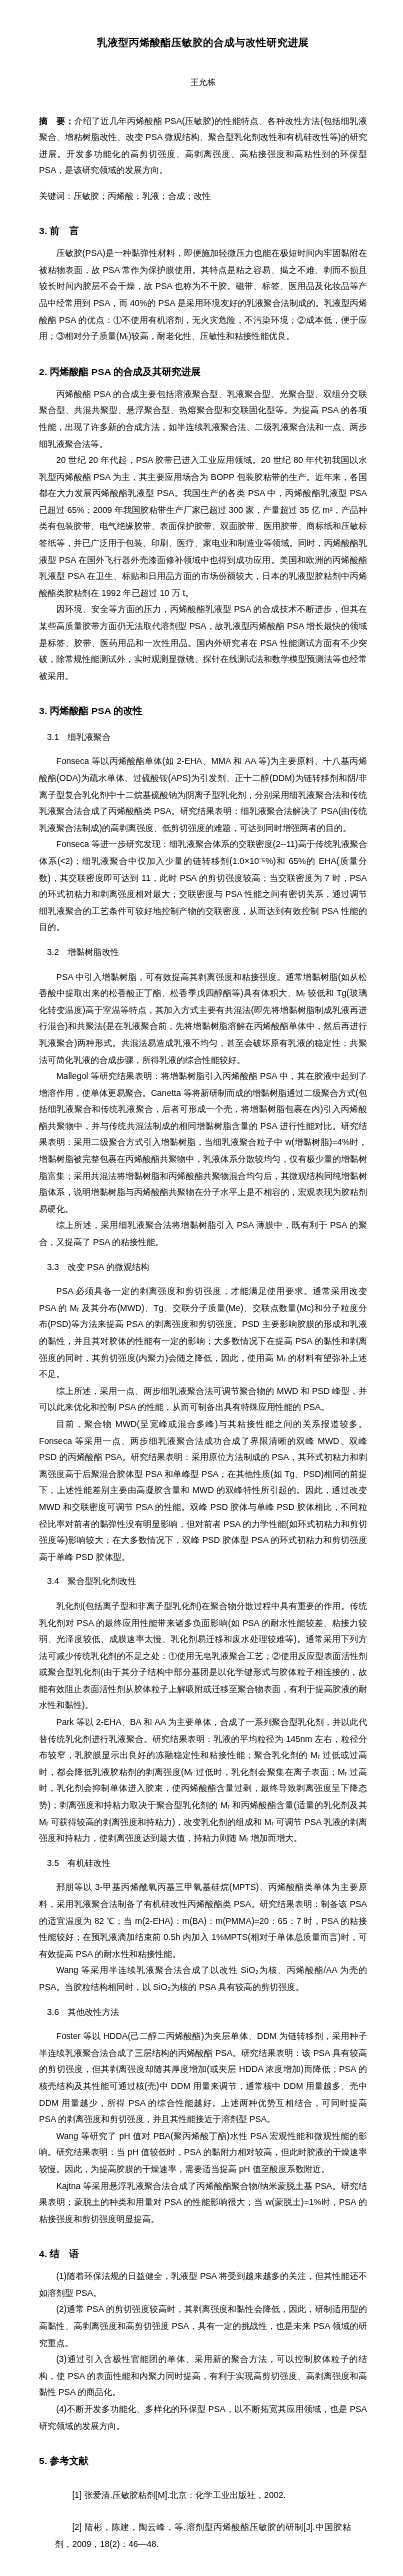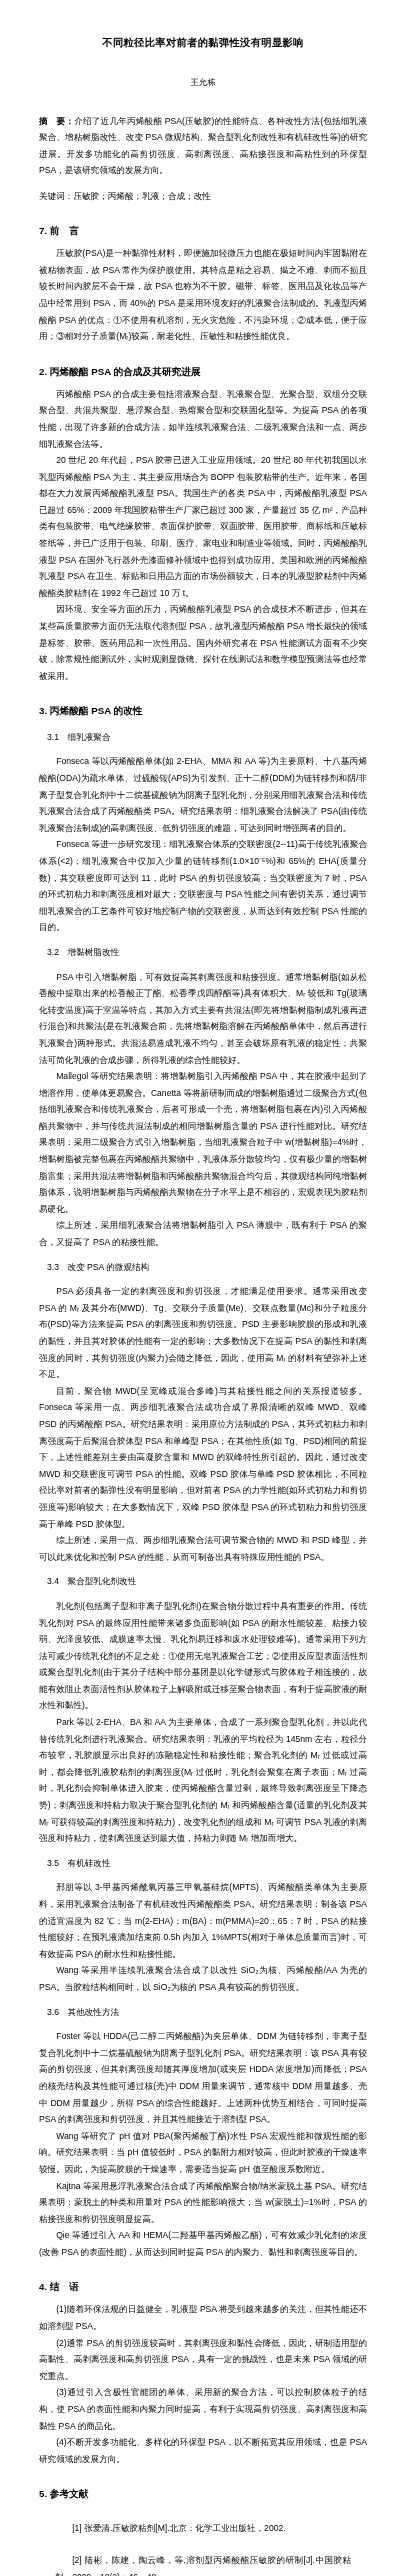--- a/index.html
+++ b/index.html
@@ -73,29 +73,29 @@
     text-align: justify;
     text-indent: 2em;
     margin: 16px;
   }
 </style>
 </head>
 <body>
 
 <div class="page">
 
-  <h1 class="doc-title">不同粒径比率对前者的黏弹性没有明显影响</h1>
+  <h1 class="doc-title">乳液型丙烯酸酯压敏胶的合成与改性研究进展</h1>
   <div class="doc-author">王允栋</div>
 
   <p class="abstract"><span class="abstract-label">摘　要：</span><span>介绍了近几年丙烯酸酯 PSA(压敏胶)的性能特点、各种改性方法(包括细乳液聚合、增粘树脂改性、改变 PSA 微观结构、聚合型乳化剂改性和有机硅改性等)的研究进展。开发多功能化的高剪切强度、高剥离强度、高粘接强度和高粘性到的环保型 PSA，是该研究领域的发展方向。</span></p>
 
   <p class="keywords">关键词：压敏胶；丙烯酸；乳液；合成；改性</p>
 
   <section>
-    <h2 class="section-heading">7. 前　言</h2>
+    <h2 class="section-heading">3. 前　言</h2>
     <p class="body-para">压敏胶(PSA)是一种黏弹性材料，即便施加轻微压力也能在极短时间内牢固黏附在被粘物表面，故 PSA 常作为保护膜使用。其特点是粘之容易、揭之不难、剥而不损且较长时间内胶层不会干燥，故 PSA 也称为不干胶。磁带、标签、医用品及化妆品等产品中经常用到 PSA，而 40%的 PSA 是采用环境友好的乳液聚合法制成的。乳液型丙烯酸酯 PSA 的优点：①不使用有机溶剂，无火灾危险，不污染环境；②成本低，便于应用；③相对分子质量(Mᵣ)较高，耐老化性、压敏性和粘接性能优良。</p>
   </section>
 
   <section>
     <h2 class="section-heading">2. 丙烯酸酯 PSA 的合成及其研究进展</h2>
     <p class="body-para">丙烯酸酯 PSA 的合成主要包括溶液聚合型、乳液聚合型、光聚合型、双组分交联聚合型、共混共聚型、悬浮聚合型、热熔聚合型和交联固化型等。为提高 PSA 的各项性能，出现了许多新的合成方法，如半连续乳液聚合法、二级乳液聚合法和一点、两步细乳液聚合法等。</p>
     <p class="body-para">20 世纪 20 年代起，PSA 胶带已进入工业应用领域。20 世纪 80 年代初我国以水乳型丙烯酸酯 PSA 为主，其主要应用场合为 BOPP 包装胶粘带的生产。近年来，各国都在大力发展丙烯酸酯乳液型 PSA。我国生产的各类 PSA 中，丙烯酸酯乳液型 PSA 已超过 65%；2009 年我国胶粘带生产厂家已超过 300 家，产量超过 35 亿 m²，产品种类有包装胶带、电气绝缘胶带、表面保护胶带、双面胶带、医用胶带、商标纸和压敏标签纸等，并已广泛用于包装、印刷、医疗、家电业和制造业等领域。同时，丙烯酸酯乳液型 PSA 在国外飞行器外壳漆面修补领域中也得到成功应用。美国和欧洲的丙烯酸酯乳液型 PSA 在卫生、标贴和日用品方面的市场份额较大，日本的乳液型胶粘剂中丙烯酸酯类胶粘剂在 1992 年已超过 10 万 t。</p>
     <p class="body-para">因环境、安全等方面的压力，丙烯酸酯乳液型 PSA 的合成技术不断进步，但其在某些高质量胶带方面仍无法取代溶剂型 PSA，故乳液型丙烯酸酯 PSA 增长最快的领域是标签、胶带、医药用品和一次性用品。国内外研究者在 PSA 性能测试方面有不少突破，除常规性能测试外，实时观测显微镜、探针在线测试法和数学模型预测法等也经常被采用。</p>
   </section>
 
@@ -103,33 +103,32 @@
     <h2 class="section-heading">3. 丙烯酸酯 PSA 的改性</h2>
     <h3 class="sub-heading">3.1　细乳液聚合</h3>
     <p class="body-para">Fonseca 等以丙烯酸酯单体(如 2-EHA、MMA 和 AA 等)为主要原料、十八基丙烯酸酯(ODA)为疏水单体、过硫酸铵(APS)为引发剂、正十二醇(DDM)为链转移剂和阴/非离子型复合乳化剂中十二烷基硫酸钠为阴离子型乳化剂，分别采用细乳液聚合法和传统乳液聚合法合成了丙烯酸酯类 PSA。研究结果表明：细乳液聚合法解决了 PSA(由传统乳液聚合法制成)的高剥离强度、低剪切强度的难题，可达到同时增强两者的目的。</p>
     <p class="body-para">Fonseca 等进一步研究发现：细乳液聚合体系的交联密度(2--11)高于传统乳液聚合体系(&lt;2)；细乳液聚合中仅加入少量的链转移剂(1.0×10⁻⁵%)和 65%的 EHA(质量分数)，其交联密度即可达到 11，此时 PSA 的剪切强度较高；当交联密度为 7 时，PSA 的环式初粘力和剥离强度相对最大；交联密度与 PSA 性能之间有密切关系，通过调节细乳液聚合的工艺条件可较好地控制产物的交联密度，从而达到有效控制 PSA 性能的目的。</p>
     <h3 class="sub-heading">3.2　增黏树脂改性</h3>
     <p class="body-para">PSA 中引入增黏树脂，可有效提高其剥离强度和粘接强度。通常增黏树脂(如从松香酸中提取出来的松香酸正丁酯、松香季戊四醇酯等)具有体积大、Mᵣ 较低和 Tg(玻璃化转变温度)高于室温等特点，其加入方式主要有共混法(即先将增黏树脂制成乳液再进行混合)和共聚法(是在乳液聚合前，先将增黏树脂溶解在丙烯酸酯单体中，然后再进行乳液聚合)两种形式。共混法易造成乳液不均匀，甚至会破坏原有乳液的稳定性；共聚法可简化乳液的合成步骤，所得乳液的综合性能较好。</p>
     <p class="body-para">Mallegol 等研究结果表明：将增黏树脂引入丙烯酸酯 PSA 中，其在胶液中起到了增溶作用，使单体更易聚合。Canetta 等将新研制而成的增黏树脂通过二级聚合方式(包括细乳液聚合和传统乳液聚合，后者可形成一个壳，将增黏树脂包裹在内)引入丙烯酸酯共聚物中，并与传统共混法制成的相同增黏树脂含量的 PSA 进行性能对比。研究结果表明：采用二级聚合方式引入增黏树脂，当细乳液聚合粒子中 w(增黏树脂)=4%时，增黏树脂被完整包裹在丙烯酸酯共聚物中，乳液体系分散较均匀，仅有极少量的增黏树脂富集；采用共混法将增黏树脂和丙烯酸酯共聚物混合均匀后，其微观结构同纯增黏树脂体系，说明增黏树脂与丙烯酸酯共聚物在分子水平上是不相容的，宏观表现为胶粘剂易硬化。</p>
     <p class="body-para">综上所述，采用细乳液聚合法将增黏树脂引入 PSA 薄膜中，既有利于 PSA 的聚合，又提高了 PSA 的粘接性能。</p>
     <h3 class="sub-heading">3.3　改变 PSA 的微观结构</h3>
     <p class="body-para">PSA 必须具备一定的剥离强度和剪切强度，才能满足使用要求。通常采用改变 PSA 的 Mᵣ 及其分布(MWD)、Tg、交联分子质量(Me)、交联点数量(Mc)和分子粒度分布(PSD)等方法来提高 PSA 的剥离强度和剪切强度。PSD 主要影响胶膜的形成和乳液的黏性，并且其对胶体的性能有一定的影响；大多数情况下在提高 PSA 的黏性和剥离强度的同时，其剪切强度(内聚力)会随之降低，因此，使用高 Mᵣ 的材料有望弥补上述不足。</p>
+    <p class="body-para">综上所述，采用一点、两步细乳液聚合法可调节聚合物的 MWD 和 PSD 峰型，并可以此来优化和控制 PSA 的性能，从而可制备出具有特殊应用性能的 PSA。</p>
     <p class="body-para">目前，聚合物 MWD(呈宽峰或混合多峰)与其粘接性能之间的关系报道较多。Fonseca 等采用一点、两步细乳液聚合法成功合成了界限清晰的双峰 MWD、双峰 PSD 的丙烯酸酯 PSA。研究结果表明：采用原位方法制成的 PSA，其环式初粘力和剥离强度高于后聚混合胶体型 PSA 和单峰型 PSA；在其他性质(如 Tg、PSD)相同的前提下，上述性能差别主要由高凝胶含量和 MWD 的双峰特性所引起的。因此，通过改变 MWD 和交联密度可调节 PSA 的性能。双峰 PSD 胶体与单峰 PSD 胶体相比，不同粒径比率对前者的黏弹性没有明显影响，但对前者 PSA 的力学性能(如环式初粘力和剪切强度等)影响较大；在大多数情况下，双峰 PSD 胶体型 PSA 的环式初粘力和剪切强度高于单峰 PSD 胶体型。</p>
-    <p class="body-para">综上所述，采用一点、两步细乳液聚合法可调节聚合物的 MWD 和 PSD 峰型，并可以此来优化和控制 PSA 的性能，从而可制备出具有特殊应用性能的 PSA。</p>
     <h3 class="sub-heading">3.4　聚合型乳化剂改性</h3>
     <p class="body-para">乳化剂(包括离子型和非离子型乳化剂)在聚合物分散过程中具有重要的作用。传统乳化剂对 PSA 的最终应用性能带来诸多负面影响(如 PSA 的耐水性能较差、粘接力较弱、光泽度较低、成膜速率太慢、乳化剂易迁移和废水处理较难等)。通常采用下列方法可减少传统乳化剂的不足之处：①使用无皂乳液聚合工艺；②使用反应型表面活性剂或聚合型乳化剂(由于其分子结构中部分基团是以化学键形式与胶体粒子相连接的，故能有效阻止表面活性剂从胶体粒子上解吸附或迁移至聚合物表面，有利于提高胶液的耐水性和黏性)。</p>
     <p class="body-para">Park 等以 2-EHA、BA 和 AA 为主要单体，合成了一系列聚合型乳化剂，并以此代替传统乳化剂进行乳液聚合。研究结果表明：乳液的平均粒径为 145nm 左右，粒径分布较窄，乳胶膜显示出良好的冻融稳定性和粘接性能；聚合乳化剂的 Mᵣ 过低或过高时，都会降低乳液胶粘剂的剥离强度(Mᵣ 过低时，乳化剂会聚集在离子表面；Mᵣ 过高时，乳化剂会抑制单体进入胶束，使丙烯酸酯含量过剩，最终导致剥离强度呈下降态势)；剥离强度和持粘力取决于聚合型乳化剂的 Mᵣ 和丙烯酸酯含量(适量的乳化剂及其 Mᵣ 可获得较高的剥离强度和持粘力)，改变乳化剂的组成和 Mᵣ 可调节 PSA 乳液的剥离强度和持粘力，使剥离强度达到最大值，持粘力则随 Mᵣ 增加而增大。</p>
     <h3 class="sub-heading">3.5　有机硅改性</h3>
     <p class="body-para">邢朋等以 3-甲基丙烯酰氧丙基三甲氧基硅烷(MPTS)、丙烯酸酯类单体为主要原料，采用乳液聚合法制备了有机硅改性丙烯酸酯类 PSA。研究结果表明：制备该 PSA 的适宜温度为 82 ℃；当 m(2-EHA)：m(BA)：m(PMMA)=20：65：7 时，PSA 的粘接性能较好；在预乳液滴加结束前 0.5h 内加入 1%MPTS(相对于单体总质量而言)时，可有效提高 PSA 的耐水性和粘接性能。</p>
     <p class="body-para">Wang 等采用半连续乳液聚合法合成了以改性 SiO₂为核、丙烯酸酯/AA 为壳的 PSA。当胶粒结构相同时，以 SiO₂为核的 PSA 具有较高的剪切强度。</p>
     <h3 class="sub-heading">3.6　其他改性方法</h3>
-    <p class="body-para">Foster 等以 HDDA(己二醇二丙烯酸酯)为夹层单体、DDM 为链转移剂，非离子型复合乳化剂中十二烷基硫酸钠为阴离子型乳化剂 PSA。研究结果表明：该 PSA 具有较高的剪切强度，但其剥离强度却随其厚度增加(或夹层 HDDA 浓度增加)而降低；PSA 的核壳结构及其性能可通过核(壳)中 DDM 用量来调节，通常核中 DDM 用量越多、壳中 DDM 用量越少，所得 PSA 的综合性能越好。上述两种优势互相结合，可同时提高 PSA 的剥离强度和剪切强度，并且其性能接近于溶剂型 PSA。</p>
+    <p class="body-para">Foster 等以 HDDA(己二醇二丙烯酸酯)为夹层单体、DDM 为链转移剂，采用种子半连续乳液聚合法合成了三层结构的丙烯酸酯 PSA。研究结果表明：该 PSA 具有较高的剪切强度，但其剥离强度却随其厚度增加(或夹层 HDDA 浓度增加)而降低；PSA 的核壳结构及其性能可通过核(壳)中 DDM 用量来调节，通常核中 DDM 用量越多、壳中 DDM 用量越少，所得 PSA 的综合性能越好。上述两种优势互相结合，可同时提高 PSA 的剥离强度和剪切强度，并且其性能接近于溶剂型 PSA。</p>
     <p class="body-para">Wang 等研究了 pH 值对 PBA(聚丙烯酸丁酯)水性 PSA 宏观性能和微观性能的影响。研究结果表明：当 pH 值较低时，PSA 的黏附力相对较高，但此时胶液的干燥速率较慢。因此，为提高胶膜的干燥速率，需要适当提高 pH 值至酸度系数附近。</p>
     <p class="body-para">Kajtna 等采用悬浮乳液聚合法合成了丙烯酸酯聚合物/纳米蒙脱土基 PSA。研究结果表明：蒙脱土的种类和用量对 PSA 的性能影响很大；当 w(蒙脱土)=1%时，PSA 的粘接强度和剪切强度明显提高。</p>
-    <p class="body-para">Qie 等通过引入 AA 和 HEMA(二羟基甲基丙烯酸乙酯)，可有效减少乳化剂的浓度(改善 PSA 的表面性能)，从而达到同时提高 PSA 的内聚力、黏性和剥离强度等目的。</p>
   </section>
 
   <section>
     <h2 class="section-heading">4. 结　语</h2>
     <p class="body-para">(1)随着环保法规的日益健全，乳液型 PSA 将受到越来越多的关注，但其性能还不如溶剂型 PSA。</p>
     <p class="body-para">(2)通常 PSA 的剪切强度较高时，其剥离强度和黏性会降低，因此，研制适用型的高黏性、高剥离强度和高剪切强度 PSA，具有一定的挑战性，也是未来 PSA 领域的研究重点。</p>
     <p class="body-para">(3)通过引入含极性官能团的单体、采用新的聚合方法，可以控制胶体粒子的结构，使 PSA 的表面性能和内聚力同时提高，有利于实现高剪切强度、高剥离强度和高黏性 PSA 的商品化。</p>
     <p class="body-para">(4)不断开发多功能化、多样化的环保型 PSA，以不断拓宽其应用领域，也是 PSA 研究领域的发展方向。</p>
   </section>
 

